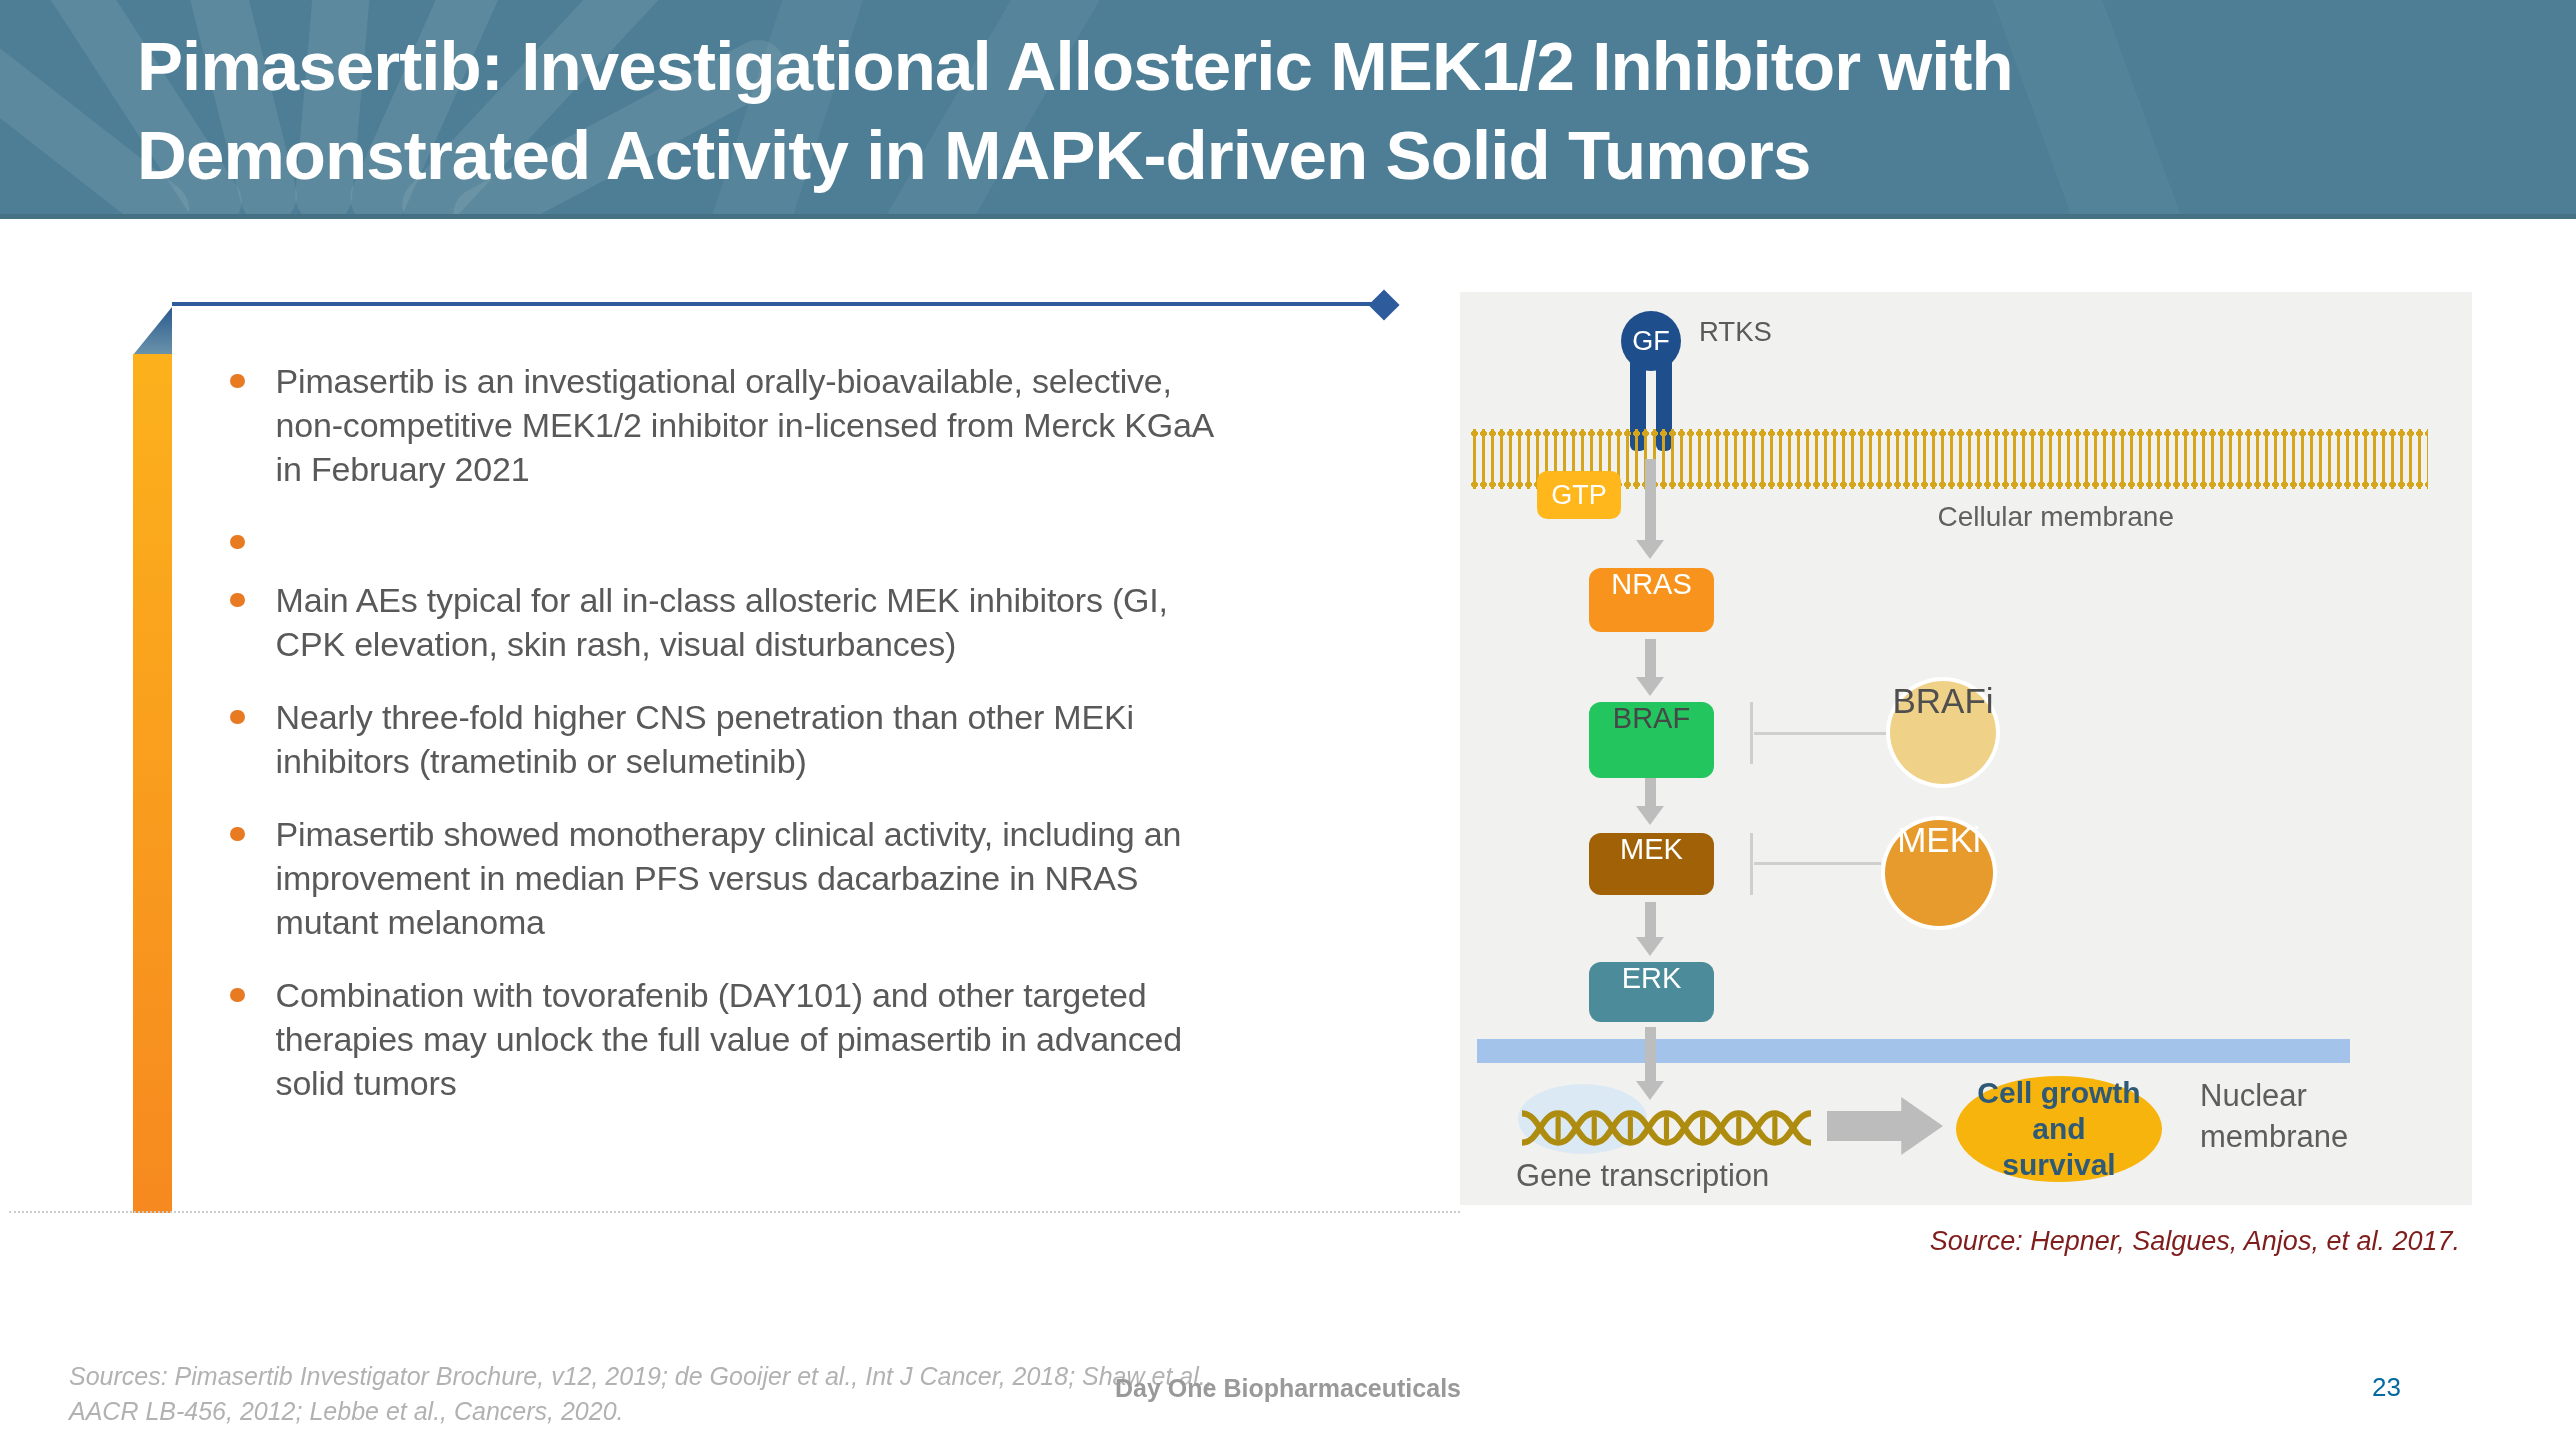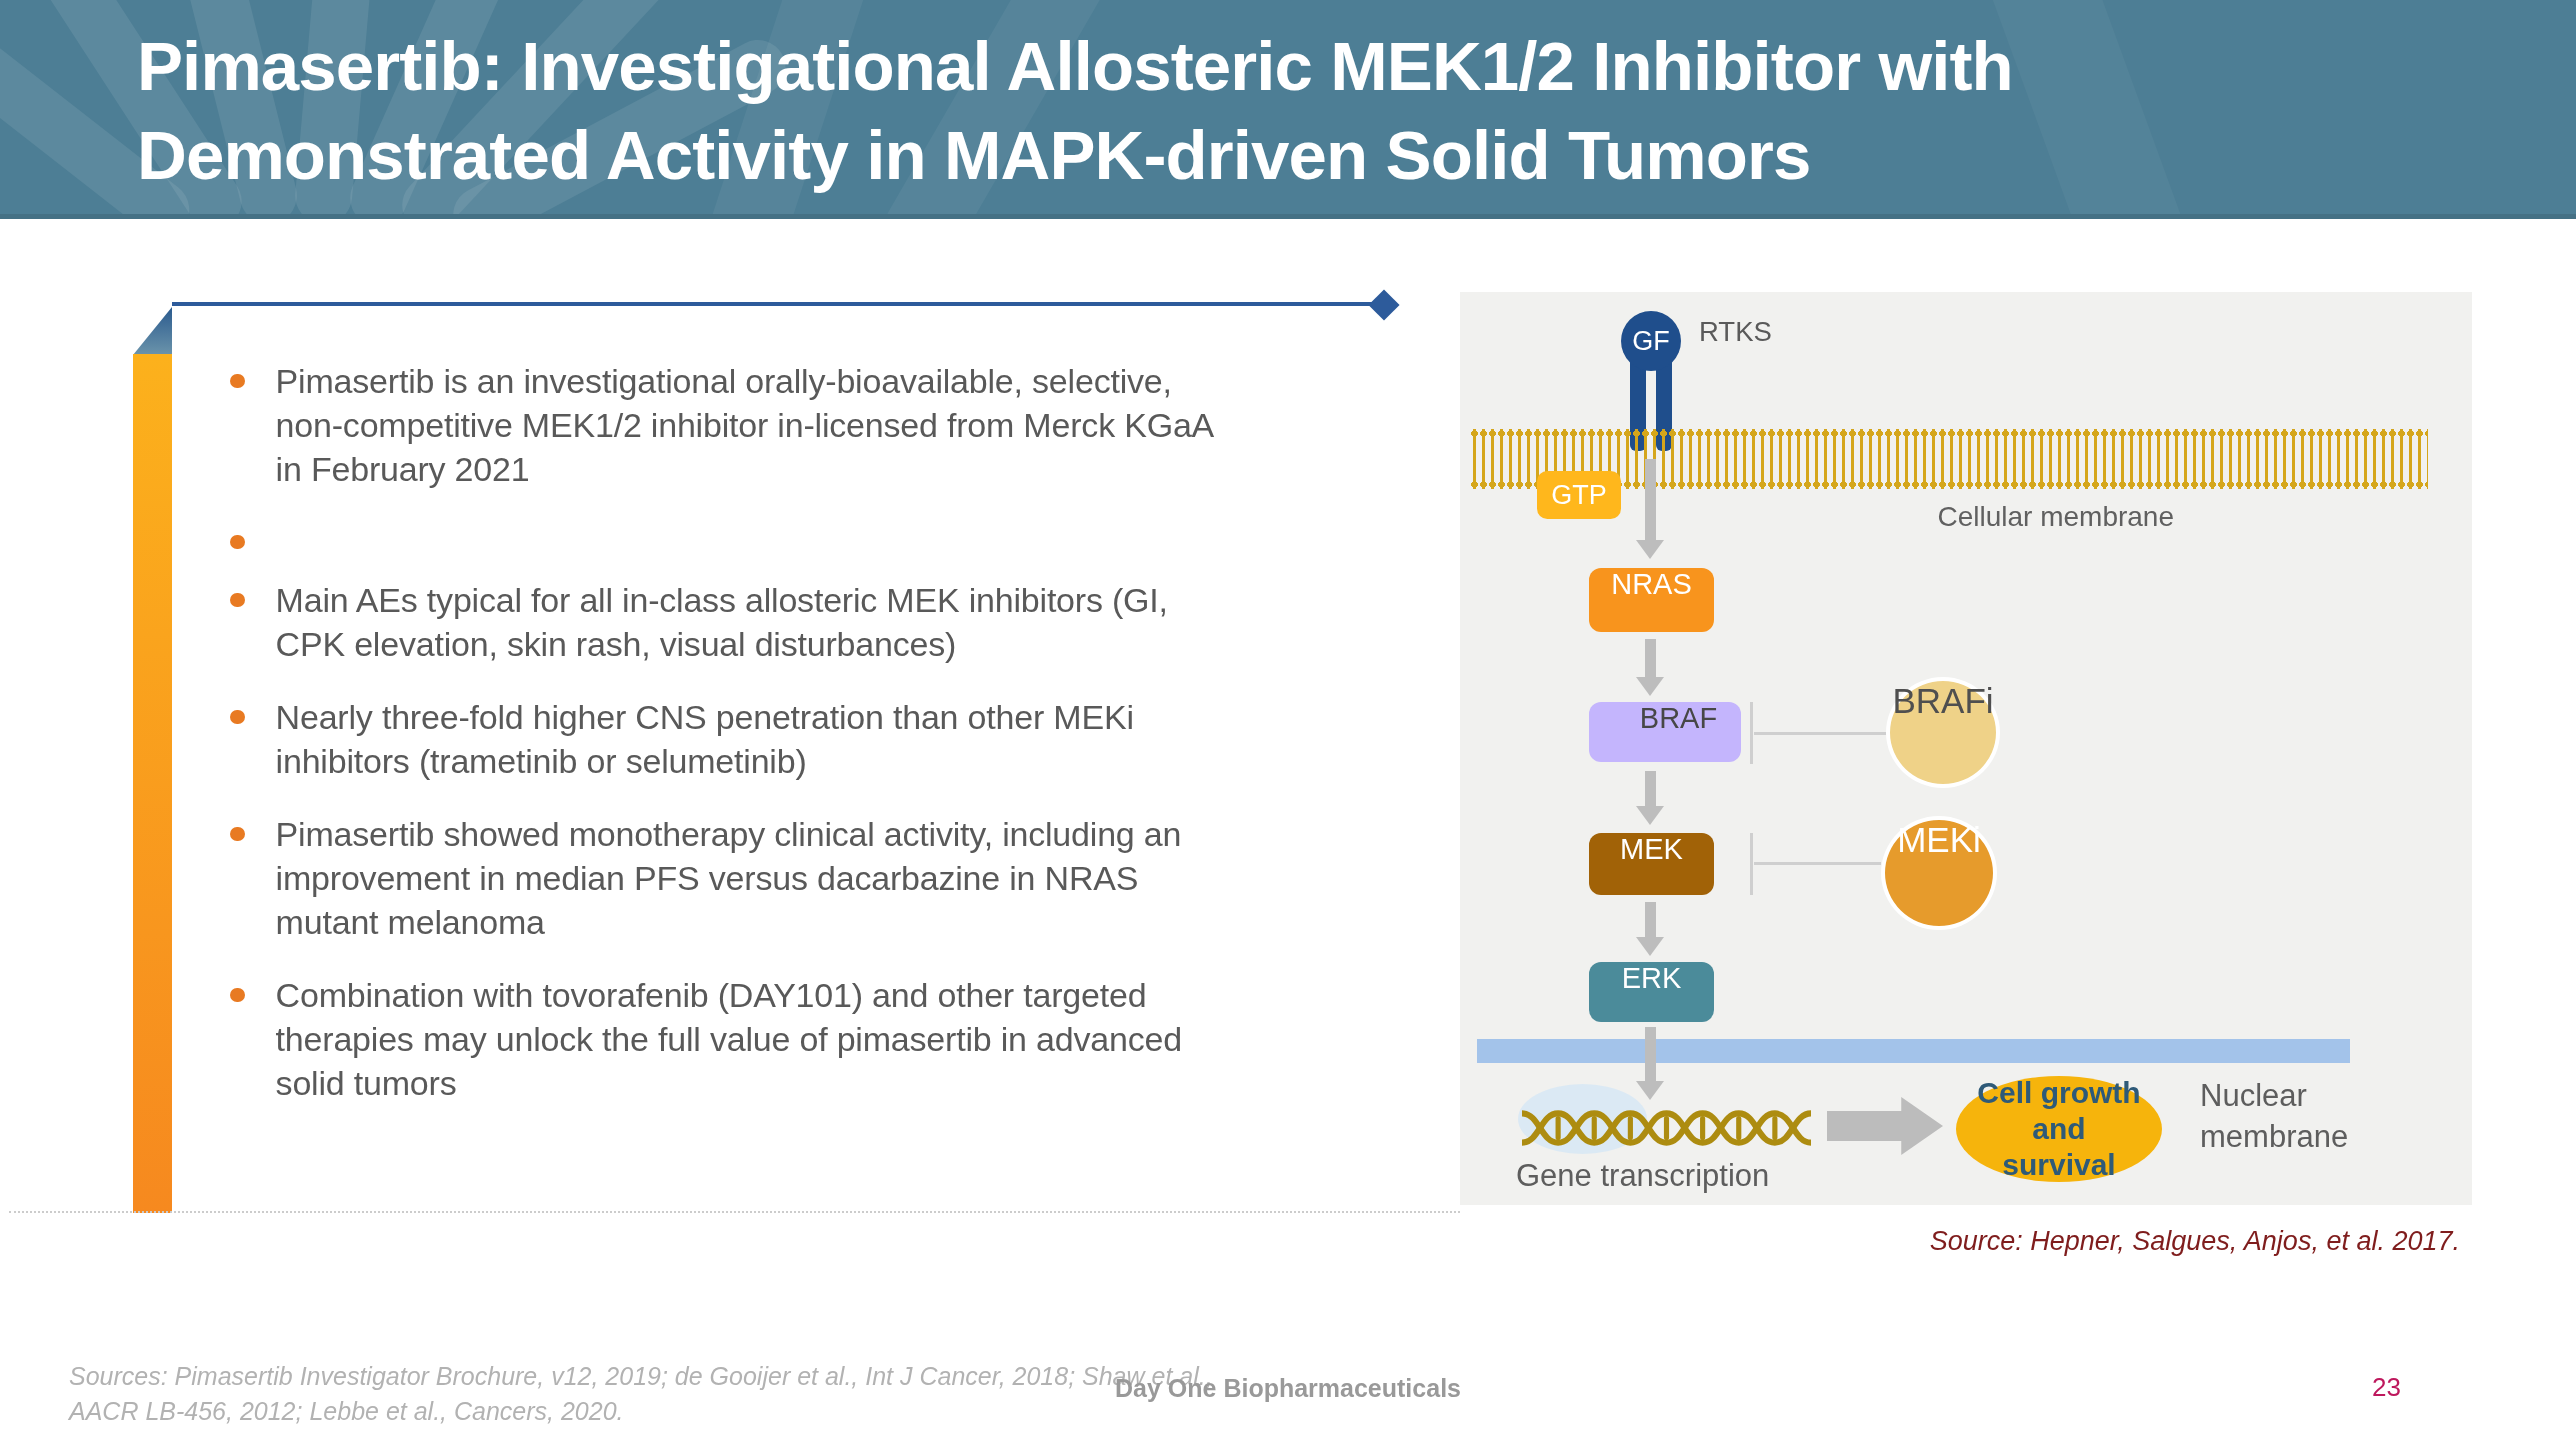--- a/index.html
+++ b/index.html
@@ -112,21 +112,21 @@
     background:#f6b40c;color:#2e5a78;font-size:30px;line-height:36px;
     display:flex;align-items:center;justify-content:center;text-align:center;font-weight:bold;
   }
   .cell-growth span{width:167px;}
   .nuc-label{position:absolute;left:740px;top:783px;width:189px;color:#5d5d5d;font-size:31px;line-height:41px;}
   .panel-source{position:absolute;right:116px;top:1226px;color:#7f1d1d;font-size:27px;font-style:italic;}
 
   
   .foot-sources{position:absolute;left:69px;top:1359px;color:#b2b2b2;font-size:25px;font-style:italic;line-height:35px;}
   .foot-company{position:absolute;left:1288px;top:1374px;transform:translateX(-50%);color:#999999;font-size:25px;font-weight:bold;white-space:nowrap;}
-  .foot-page{position:absolute;left:2372px;top:1372px;color:#be185d;font-size:26px;}
+  .foot-page{position:absolute;left:2372px;top:1372px;color:#0369a1;font-size:26px;}
 </style>
 </head>
 <body>
 
 <div class="slide">
 
   <div class="header">
     <div>
       <div class="ray" style="left:163px;top:-146px;width:55px;height:369px;transform-origin:27.5px 378px;transform:rotate(-52deg);"></div>
       <div class="ray" style="left:206px;top:-155px;width:55px;height:378px;transform-origin:27.5px 386px;transform:rotate(-33deg);"></div>
@@ -212,21 +212,21 @@
 
     <div class="varrow" style="left:185px;top:167px;height:82px;"></div>
     <div class="varrow" style="left:185px;top:347px;height:39px;"></div>
     <div class="varrow" style="left:185px;top:479px;height:36px;"></div>
     <div class="varrow" style="left:185px;top:610px;height:36px;"></div>
     <div class="varrow" style="left:185px;top:735px;height:55px;"></div>
 
     <div class="node" style="top:276px;height:64px;background:#f8941d;">
       <span>NRAS</span>
     </div>
-    <div class="node" style="top:410px;height:60px;background:#c4b5fd;color:#474747;padding-left:27px;">
+    <div class="node" style="top:410px;height:76px;background:#22c55e;color:#474747;">
       <span>BRAF</span>
     </div>
     <div class="node" style="top:541px;height:62px;background:#a16207;">
       <span>MEK</span>
     </div>
     <div class="node" style="top:670px;height:60px;background:#4b8b9a;">
       <span>ERK</span>
     </div>
 
     <div class="tbar-v" style="left:290px;top:410px;height:62px;"></div>

